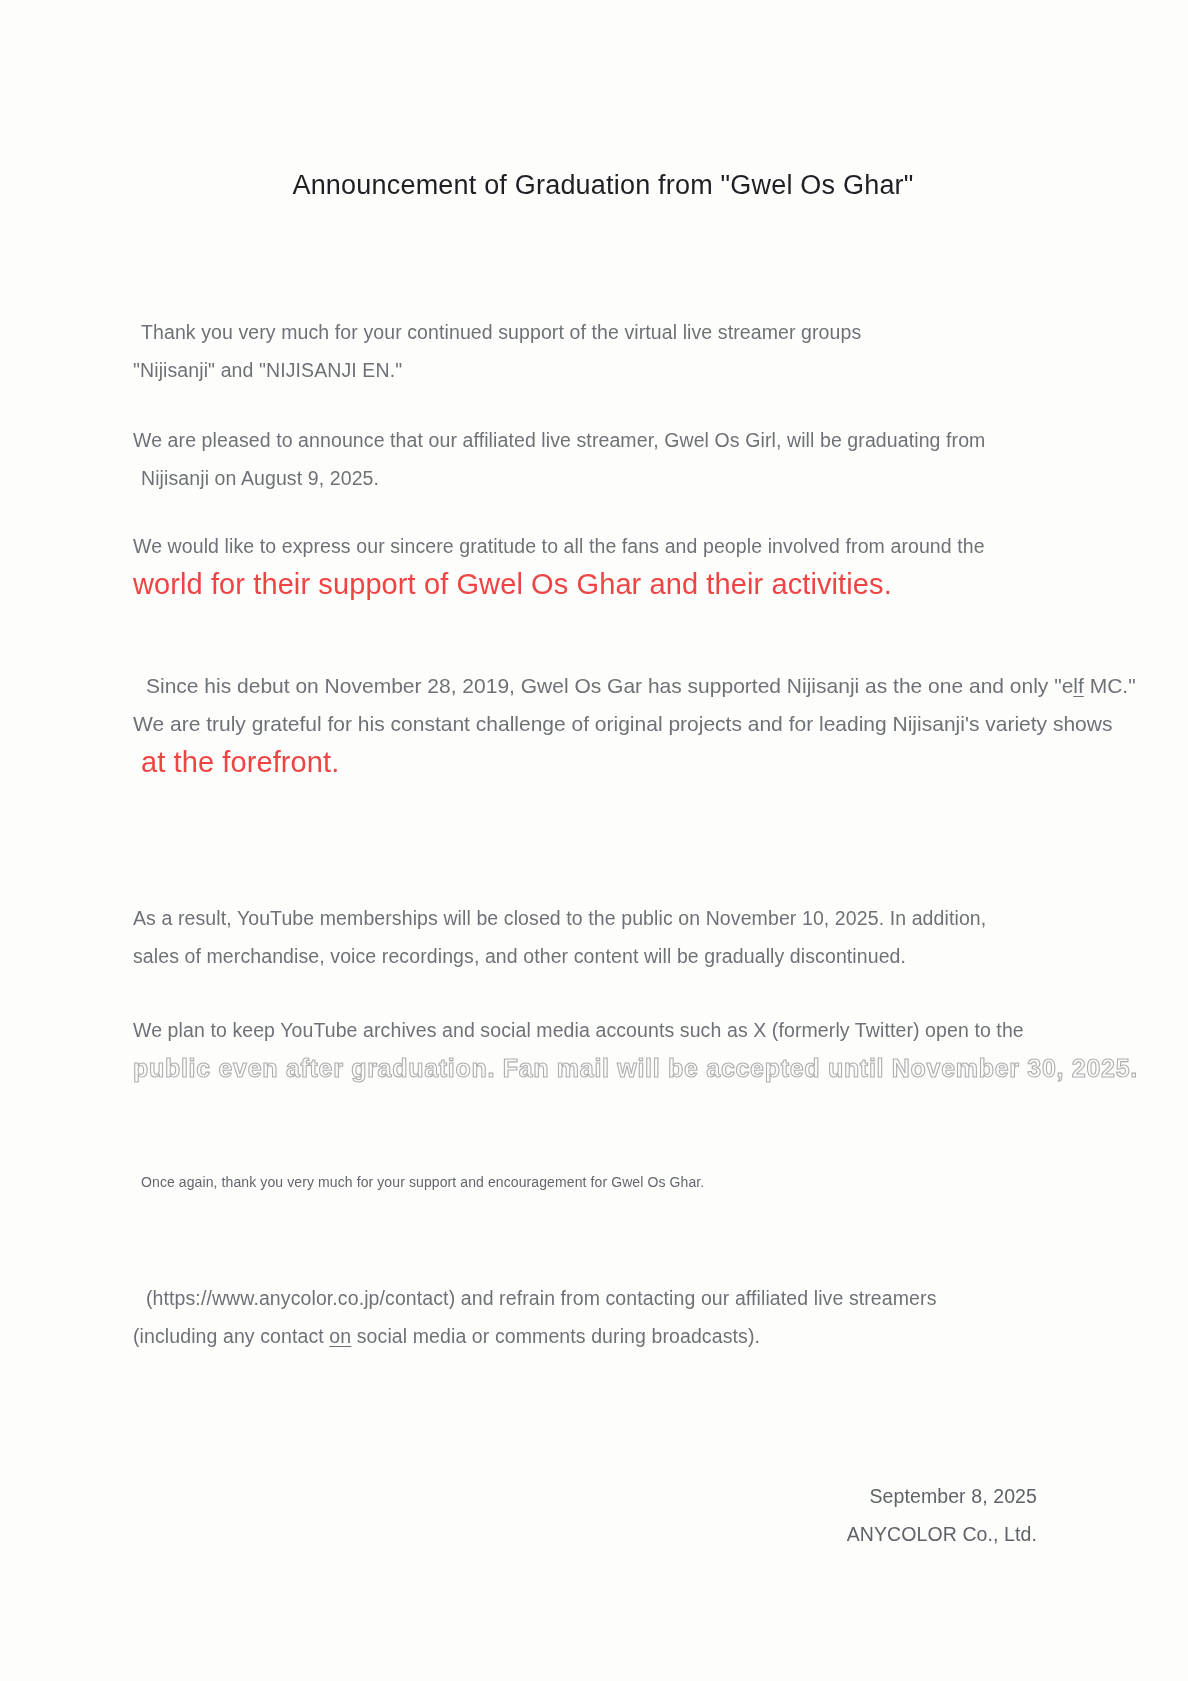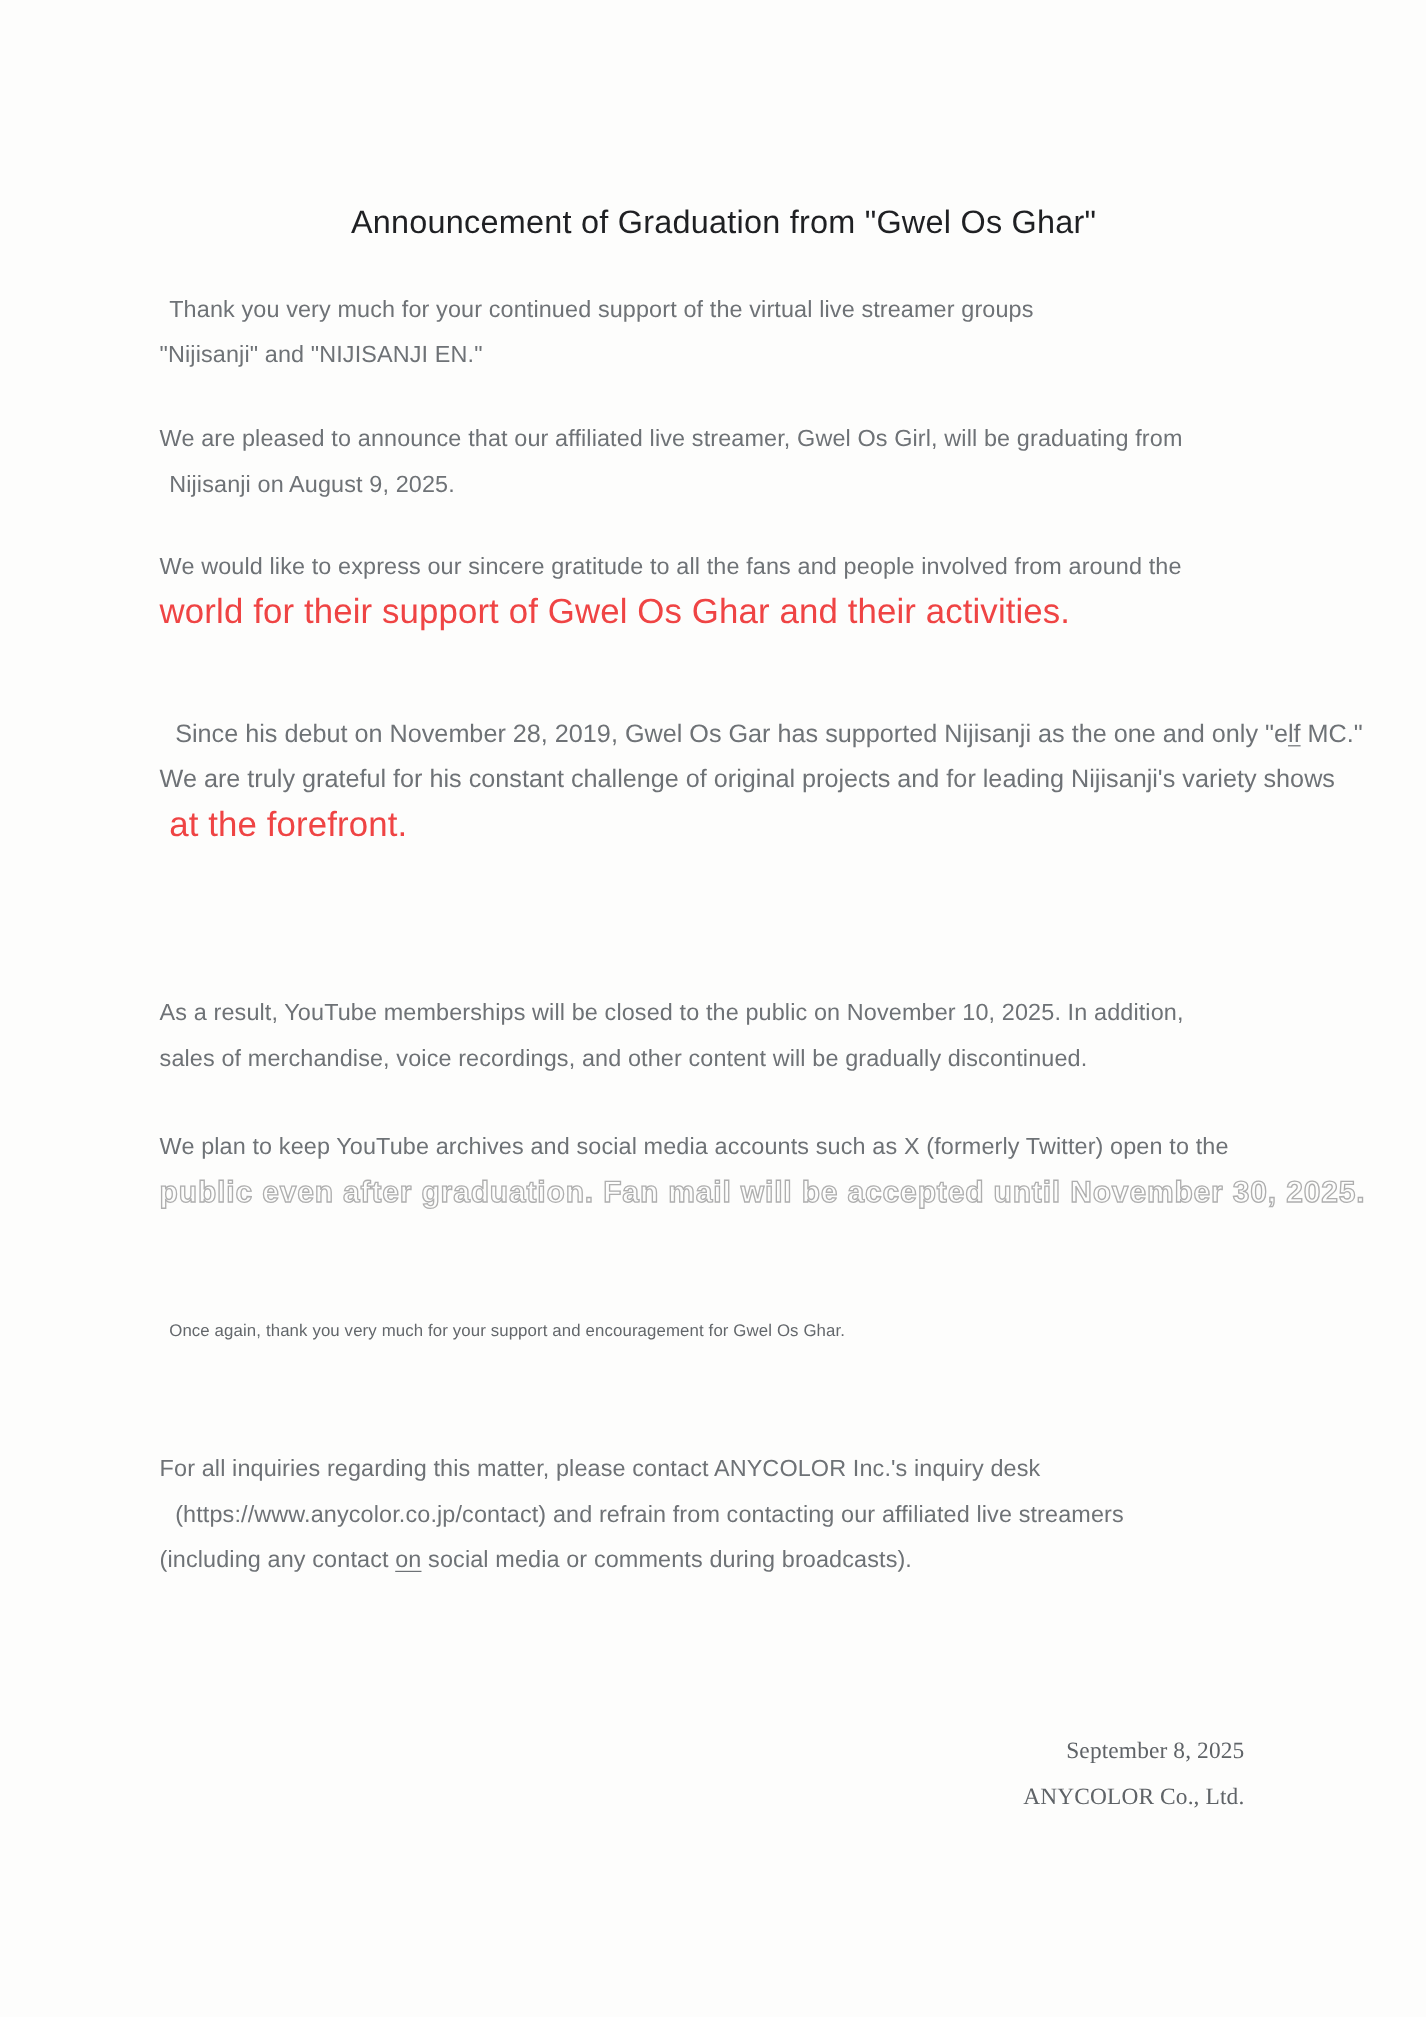--- a/index.html
+++ b/index.html
@@ -61,35 +61,34 @@
     color: #fdfdfc;
     -webkit-text-stroke: 1.1px #aeaeae;
   }
   .indent-sm { padding-left: 8px; }
   .indent-md { padding-left: 13px; }
   .seg-underline {
     text-decoration: underline;
     text-decoration-thickness: 1px;
     text-underline-offset: 3px;
   }
-  .mt-title { margin-top: 36px; }
+  .mt-title { margin-top: 110px; }
   .mt-small { margin-top: 32px; }
   .mt-small2 { margin-top: 30px; }
   .mt-med { margin-top: 64px; }
   .mt-big { margin-top: 118px; }
   .mt-arch { margin-top: 36px; }
   .mt-once { margin-top: 76px; }
   .mt-inq { margin-top: 78px; }
   .signoff {
     margin-top: 122px;
     width: 940px;
     text-align: right;
     padding-right: 36px;
     box-sizing: border-box;
-    font-family: Liberation Serif, serif;
   }
   .signoff .line { color: #5f6367; }
 </style>
 </head>
 <body>
 
 <div class="page">
   <div class="content">
 
     <div class="doc-title">Announcement of Graduation from "Gwel Os Ghar"</div>
@@ -123,21 +122,20 @@
     <div class="para mt-arch">
       <div class="line">We plan to keep YouTube archives and social media accounts such as X (formerly Twitter) open to the</div>
       <div class="line line-outline">public even after graduation. Fan mail will be accepted until November 30, 2025.</div>
     </div>
 
     <div class="para mt-once">
       <div class="line line-md indent-sm">Once again, thank you very much for your support and encouragement for Gwel Os Ghar.</div>
     </div>
 
     <div class="para mt-inq">
-      <div class="line">For all inquiries regarding this matter, please contact ANYCOLOR Inc.'s inquiry desk</div>
       <div class="line indent-md">(https://www.anycolor.co.jp/contact) and refrain from contacting our affiliated live streamers</div>
       <div class="line"><span>(including any contact </span><span class="seg-underline">on</span><span> social media or comments during broadcasts).</span></div>
     </div>
 
     <div class="signoff">
       <div class="line">September 8, 2025</div>
       <div class="line">ANYCOLOR Co., Ltd.</div>
     </div>
 
   </div>

